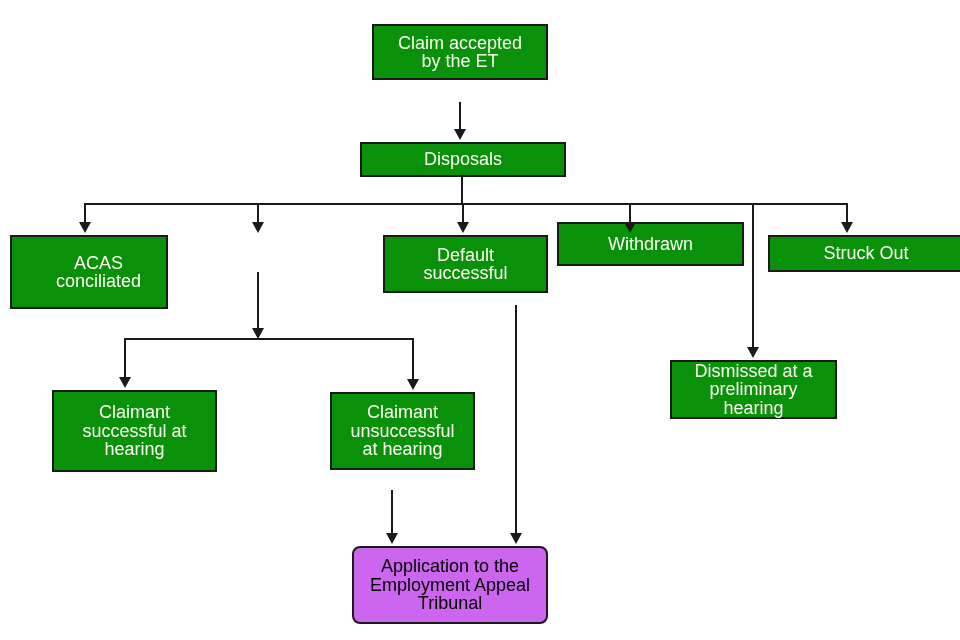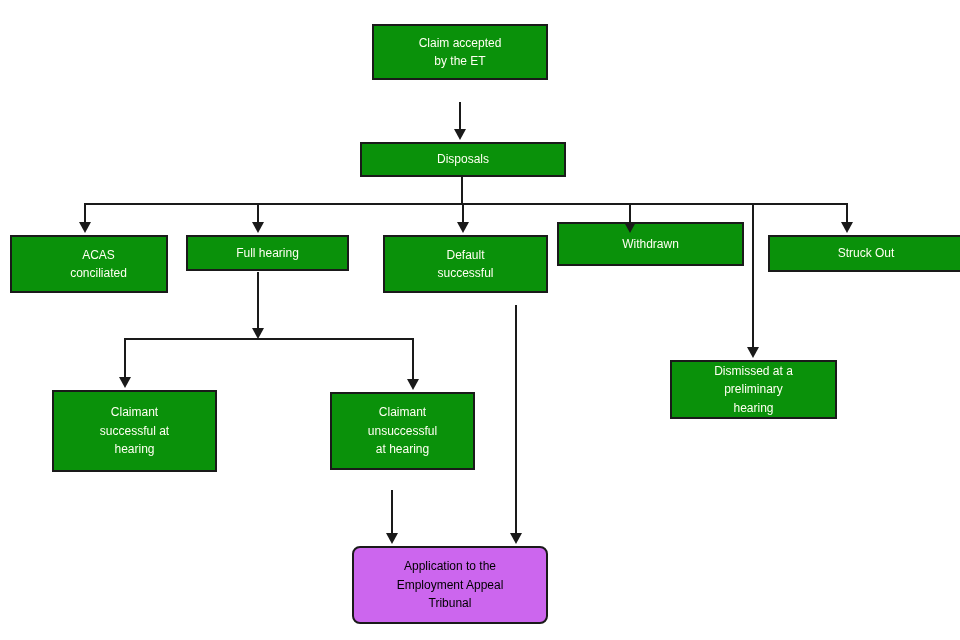--- a/index.html
+++ b/index.html
@@ -1,43 +1,42 @@
 <!DOCTYPE html>
 <html style="--green: #0A910A; --purple: #CC66EE; --line: #1A1A1A; --text-green: #FFFFF2; --text-purple: #000000; --bg: #FFFFFF;"><head>
 <meta charset="utf-8">
 <style>
   html,body{margin:0;padding:0;background:#ffffff;}
   #stage{position:relative;width:960px;height:640px;background:var(--bg,#fff);overflow:hidden;
          font-family:"Liberation Sans",sans-serif;}
   .node{position:absolute;box-sizing:border-box;border:2px solid var(--line,#1a1a1a);
         display:flex;align-items:center;justify-content:center;text-align:center;
-        font-size:12px;line-height:18.5px;white-space:pre-line;}
+        font-size:18px;line-height:18.5px;white-space:pre-line;}
   .green{background:var(--green,#0A910A);color:var(--text-green,#FFFFF2);}
   .purple{background:var(--purple,#CC66EE);color:var(--text-purple,#000);}
   .vline,.hline{position:absolute;background:var(--line,#1a1a1a);}
   .vline{width:2px;}
   .hline{height:2px;}
   .ahead{position:absolute;width:0;height:0;
          border-left:6px solid transparent;border-right:6px solid transparent;
          border-top:11px solid var(--line,#1a1a1a);}
 </style>
 </head>
 <body>
 
 <div id="stage">
 
   <div class="node green" style="left:372px;top:24px;width:176px;height:56px;">Claim accepted
 by the ET</div>
 
   <div class="node green" style="left:360px;top:142px;width:206px;height:35px;text-align:center;">Disposals</div>
 
-  <div class="node green" style="left:10px;top:235px;width:158px;height:58px;padding-left:19px;">ACAS
+  <div class="node green" style="left:10px;top:235px;width:158px;height:74px;padding-left:19px;">ACAS
 conciliated</div>
 
-  <div class="node green" style="left:186px;top:235px;width:163px;height:36px;">Full hearing</div>
 
   <div class="node green" style="left:383px;top:235px;width:165px;height:58px;">Default
 successful</div>
 
   <div class="node green" style="left:557px;top:222px;width:187px;height:44px;">Withdrawn</div>
 
   <div class="node green" style="left:768px;top:235px;width:196px;height:37px;">Struck Out</div>
 
   <div class="node green" style="left:670px;top:360px;width:167px;height:59px;">Dismissed at a
 preliminary

